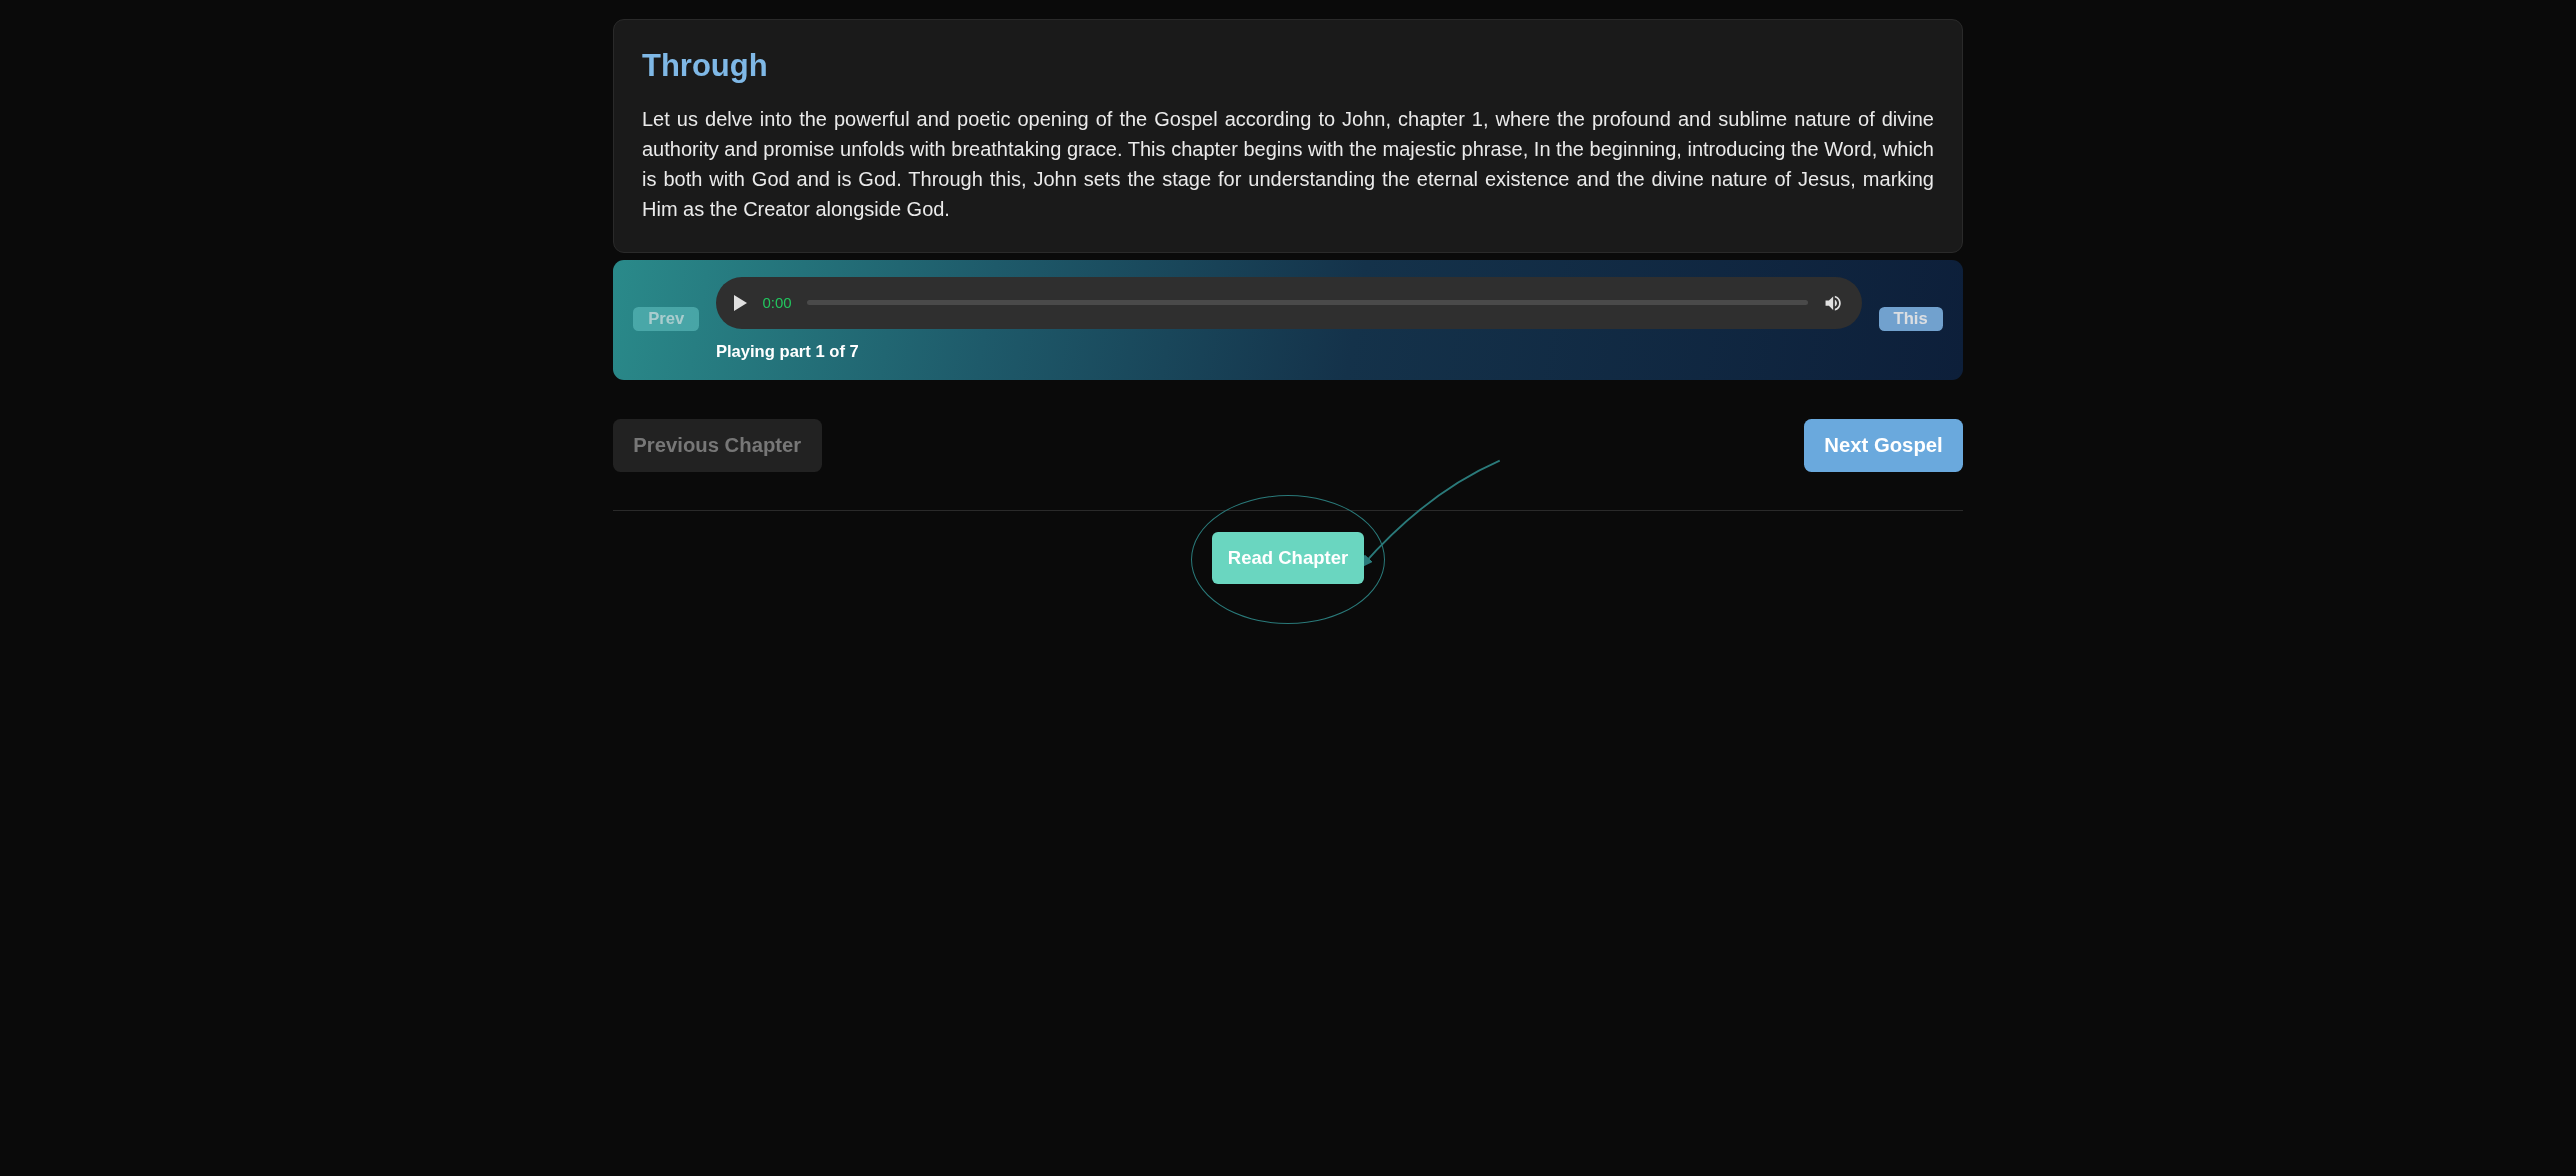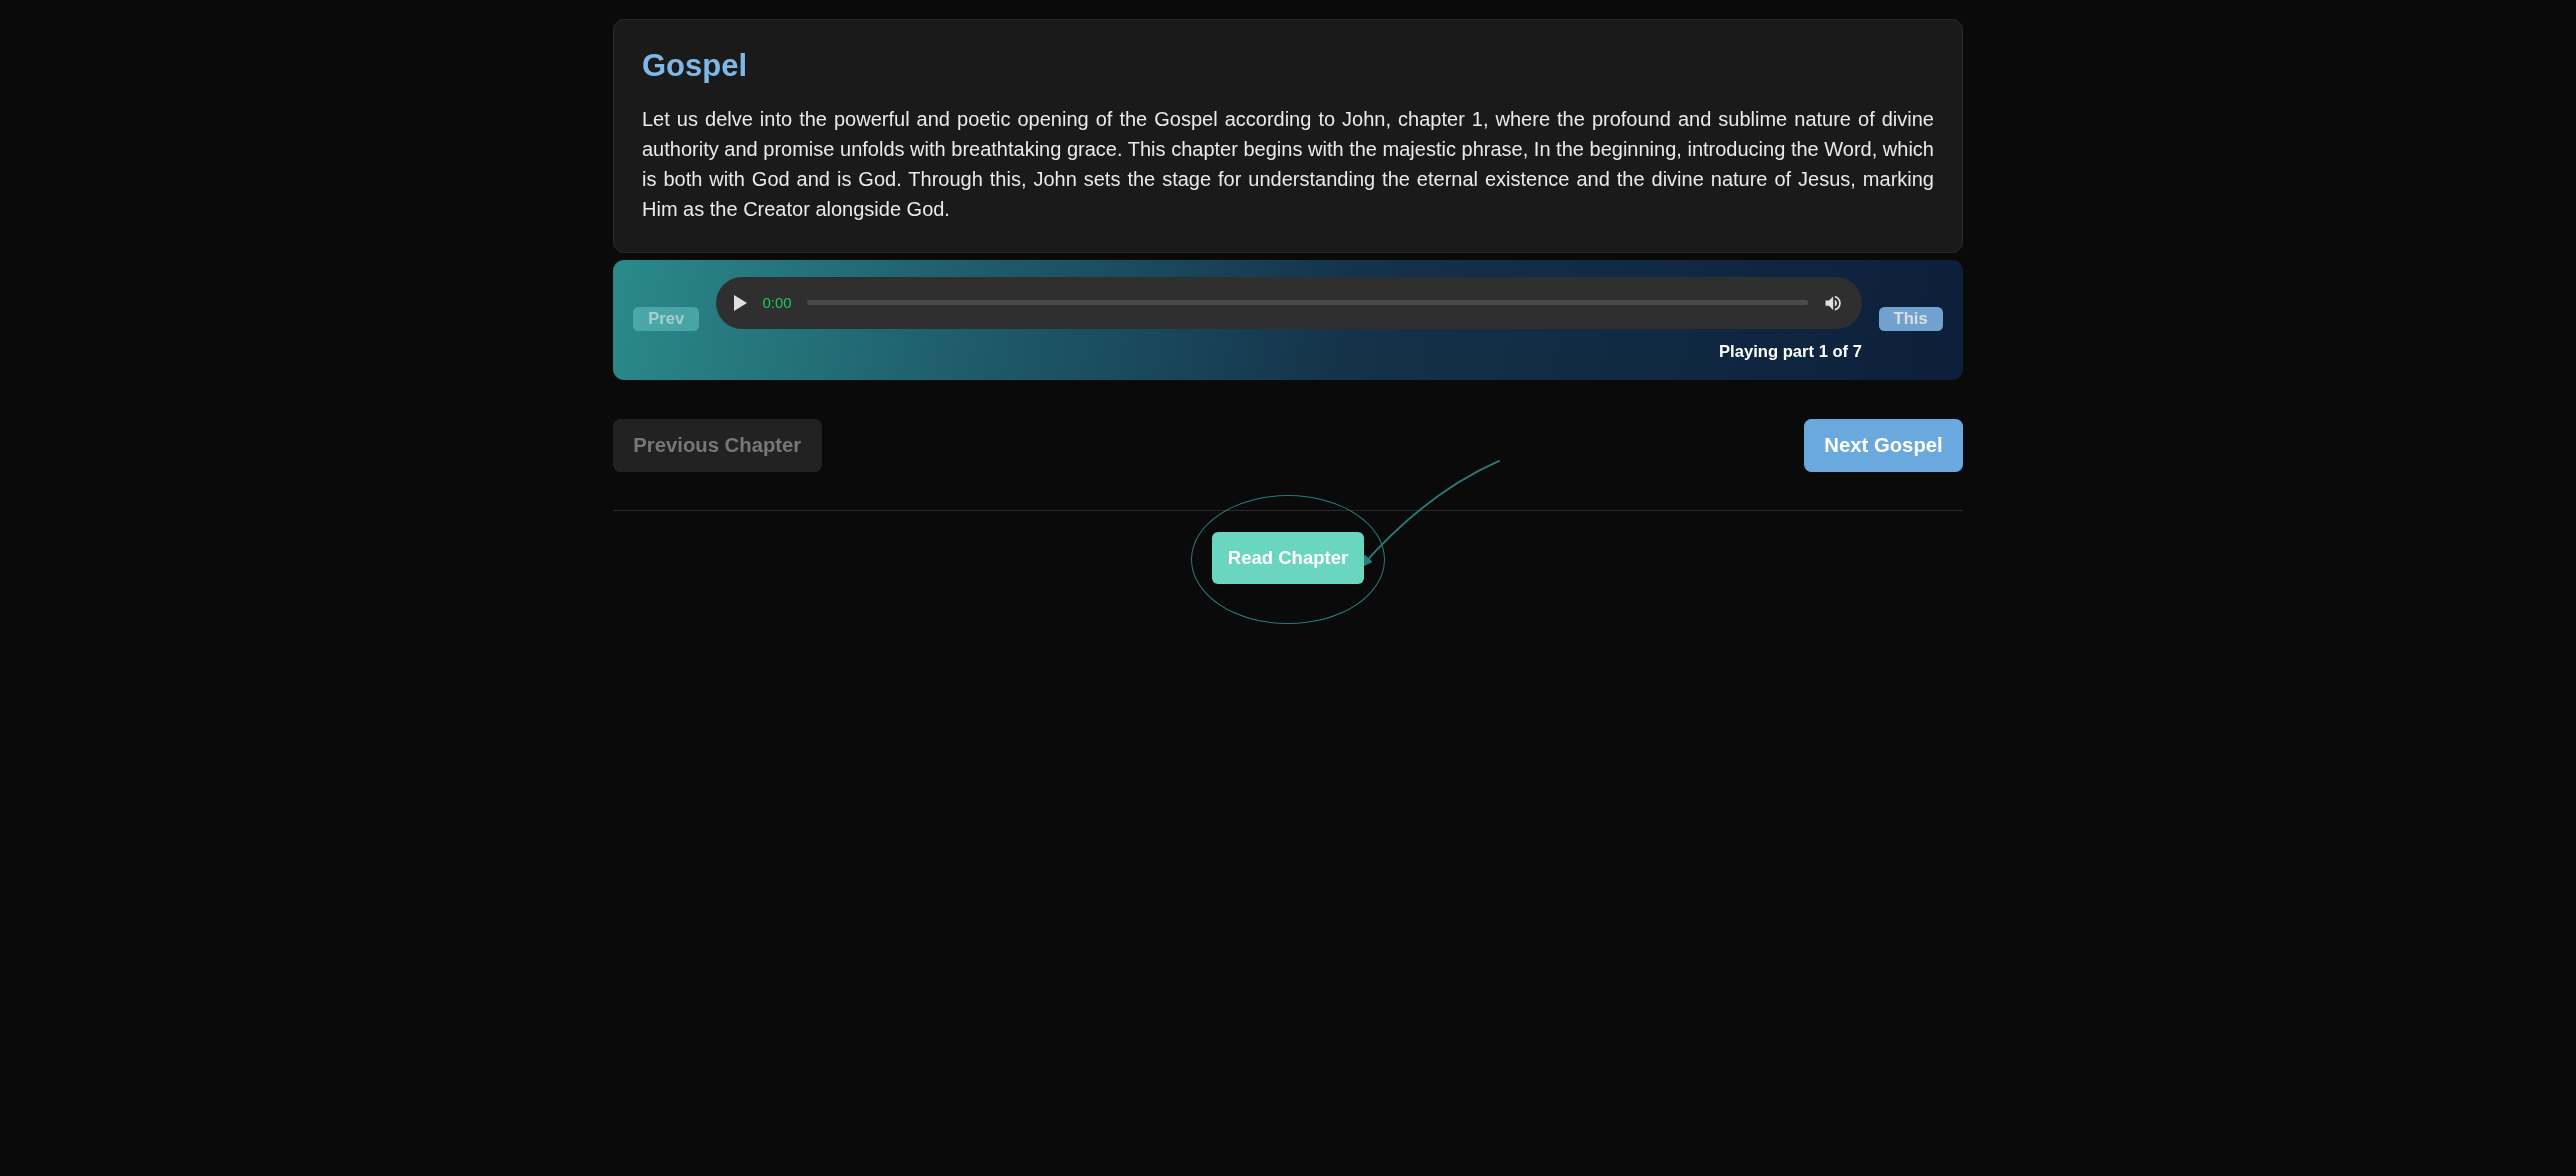--- a/index.html
+++ b/index.html
@@ -92,21 +92,21 @@
   .vol-icon {
     width: 20.3px;
     height: 20.3px;
     fill: #e0e0e0;
     cursor: pointer;
   }
   .playing-status {
     color: #ffffff;
     font-size: 16.6px;
     font-weight: 700;
-    text-align: right;
+    text-align: left;
   }
   .next-part {
     background: #83b8e8;
     color: #ffffff;
   }
   .chapter-nav {
     display: flex;
     justify-content: space-between;
     margin-top: 39px;
     padding-bottom: 38px;
@@ -163,21 +163,21 @@
     transform: translateX(55px);
     pointer-events: none;
   }
 </style>
 </head>
 <body>
 
 <div class="container">
 
   <div class="summary-card">
-    <h2 class="summary-title">Gospel</h2>
+    <h2 class="summary-title">Through</h2>
     <p class="summary-text">Let us delve into the powerful and poetic opening of the Gospel according to John, chapter 1, where the profound and sublime nature of divine authority and promise unfolds with breathtaking grace. This chapter begins with the majestic phrase, In the beginning, introducing the Word, which is both with God and is God. Through this, John sets the stage for understanding the eternal existence and the divine nature of Jesus, marking Him as the Creator alongside God.</p>
   </div>
 
   <div class="player-card">
     <button class="player-btn prev">Prev</button>
     <div class="player-center">
       <div class="audio-bar">
         <div class="play-icon"></div>
         <span class="time-text">0:00</span>
         <div class="progress-track"></div>

